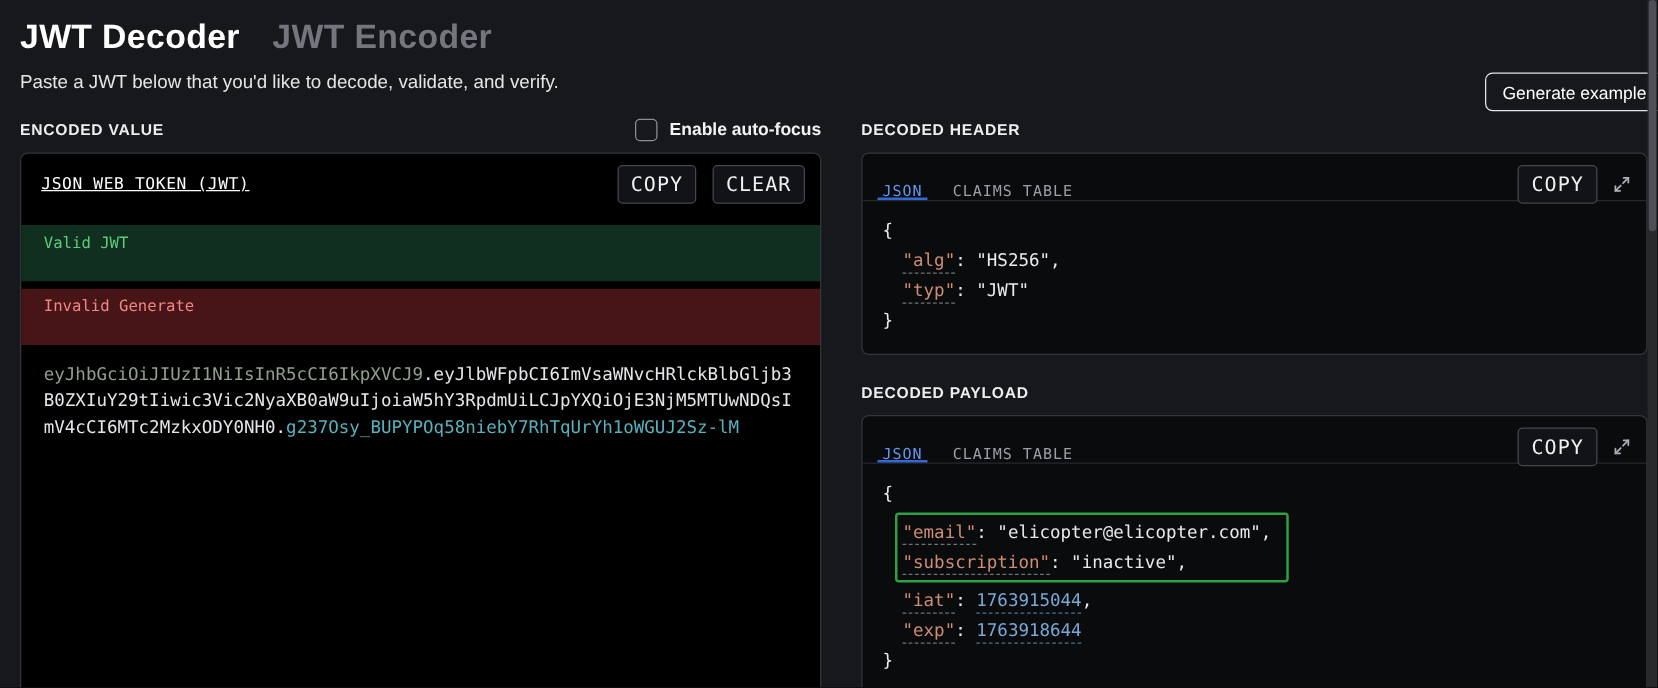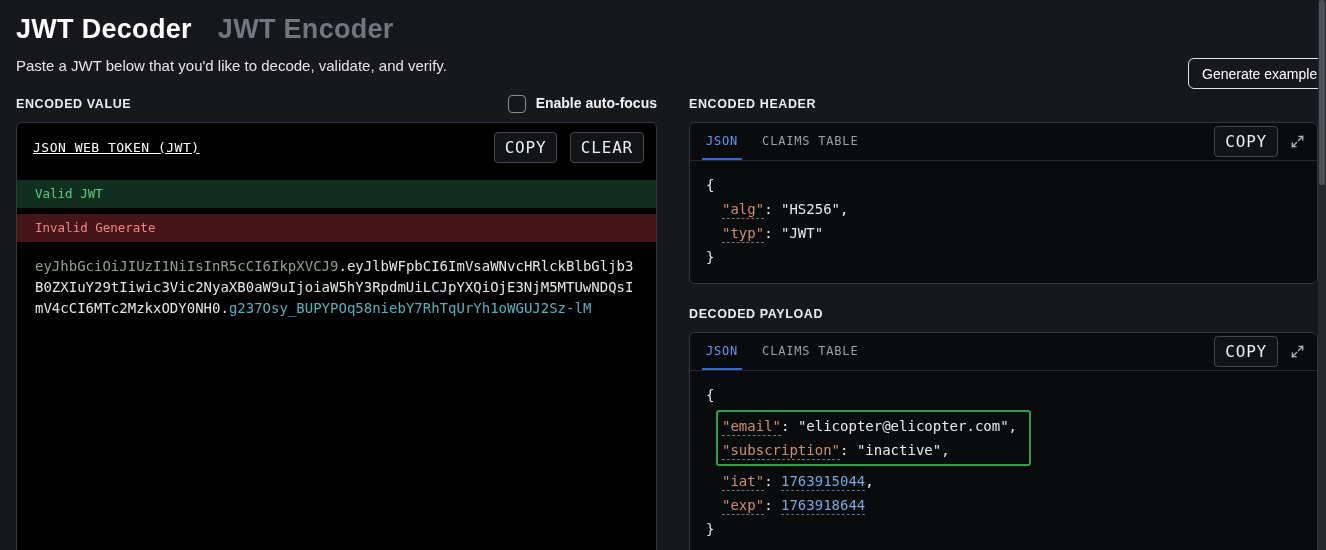--- a/index.html
+++ b/index.html
@@ -37,38 +37,38 @@
   
   .card { border:1px solid var(--card-border,#33363c); border-radius:6px; overflow:hidden; }
   .token-card { background:var(--left-card-bg,#000); height:620px; }
   .token-card-header { display:flex; justify-content:space-between; align-items:center; padding:9px 12px 9px 16px; }
   .token-title { font-family:"DejaVu Sans Mono",monospace; font-size:13px; letter-spacing:.5px; color:#ffffff;text-decoration:underline; }
   .mini-btn {
     font-family:"DejaVu Sans Mono",monospace; font-size:16px; letter-spacing:.8px;
     color:#eef0f2; background:#121317; border:1px solid #44474d; border-radius:4px;
     padding:5px 10px; cursor:pointer; margin-left:8px;
   }
-  .badge { height:28px; line-height:28px; padding:0 18px;
+  .badge { height:45px; line-height:28px; padding:0 18px;
     font-family:"DejaVu Sans Mono",monospace; font-size:12.5px; }
   .badge.valid { margin-top:8px; background:var(--valid-bg,#102f1f); color:var(--valid-text,#5ecb7b); }
   .badge.invalid { margin-top:6px; background:var(--invalid-bg,#471418); color:var(--invalid-text,#ef8783); }
   .token-text {
     padding:14px 16px 0 18px;
     font-family:"DejaVu Sans Mono",monospace; font-size:14px; line-height:21px;
     word-break:break-all; cursor:text;
   }
   .tok-header { color:var(--tok-header,#8fa08c); }
   .tok-dot { color:#e4e6e9; }
   .tok-payload { color:var(--tok-payload,#e4e6e9); }
   .tok-sig { color:var(--tok-sig,#55b3bf); }
 
   
   .json-card { background:var(--right-card-bg,#0a0b0d); }
   .json-card.payload-card { height:230px; }
-  .tabbar { display:flex; align-items:stretch; height:38px; border-bottom:1px solid #26292e; padding:0 12px 0 4px; }
+  .tabbar { display:flex; align-items:stretch; height:38px; border-bottom:1px solid #26292e; padding:12px 12px 0 4px; }
   .tab {
     font-family:"DejaVu Sans Mono",monospace; font-size:12px; letter-spacing:.8px;
     color:#9aa0a8; padding:0 12px; line-height:37px; cursor:pointer; position:relative;
   }
   .tab.active { color:var(--tab-active,#6397f0); }
   .tab.active::after { content:""; position:absolute; left:8px; right:8px; bottom:0; height:2px; background:var(--tab-underline,#3468d8); }
   .tab-actions { margin-left:auto; display:flex; align-items:center; }
   .expand { margin-left:12px; display:flex; align-items:center; cursor:pointer; color:#aab0b8; }
   .json-body { padding:12px 16px 14px 16px; font-family:"DejaVu Sans Mono",monospace; font-size:14px; }
   .json-line { line-height:24px; white-space:pre; color:#e8eaec; }
@@ -126,21 +126,21 @@
             </span>
           </div>
           <div class="badge valid">Valid JWT</div>
           <div class="badge invalid">Invalid Generate</div>
           <div class="token-text"><span class="tok-header">eyJhbGciOiJIUzI1NiIsInR5cCI6IkpXVCJ9</span><span class="tok-dot">.</span><span class="tok-payload">eyJlbWFpbCI6ImVsaWNvcHRlckBlbGljb3B0ZXIuY29tIiwic3Vic2NyaXB0aW9uIjoiaW5hY3RpdmUiLCJpYXQiOjE3NjM5MTUwNDQsImV4cCI6MTc2MzkxODY0NH0</span><span class="tok-dot">.</span><span class="tok-sig">g237Osy_BUPYPOq58niebY7RhTqUrYh1oWGUJ2Sz-lM</span></div>
         </div>
       </div>
 
       <div class="col-right">
         <div class="label-row">
-          <span class="section-label">ENCODED HEADER</span>
+          <span class="section-label">DECODED HEADER</span>
         </div>
 
         <div class="card json-card">
           <div class="tabbar">
             <span class="tab active">JSON</span>
             <span class="tab">CLAIMS TABLE</span>
             <span class="tab-actions">
               <button class="mini-btn">COPY</button>
               <span class="expand">
                 <svg width="15" height="15" viewBox="0 0 16 16" fill="none" stroke="currentColor" stroke-width="1.5" stroke-linecap="round">

